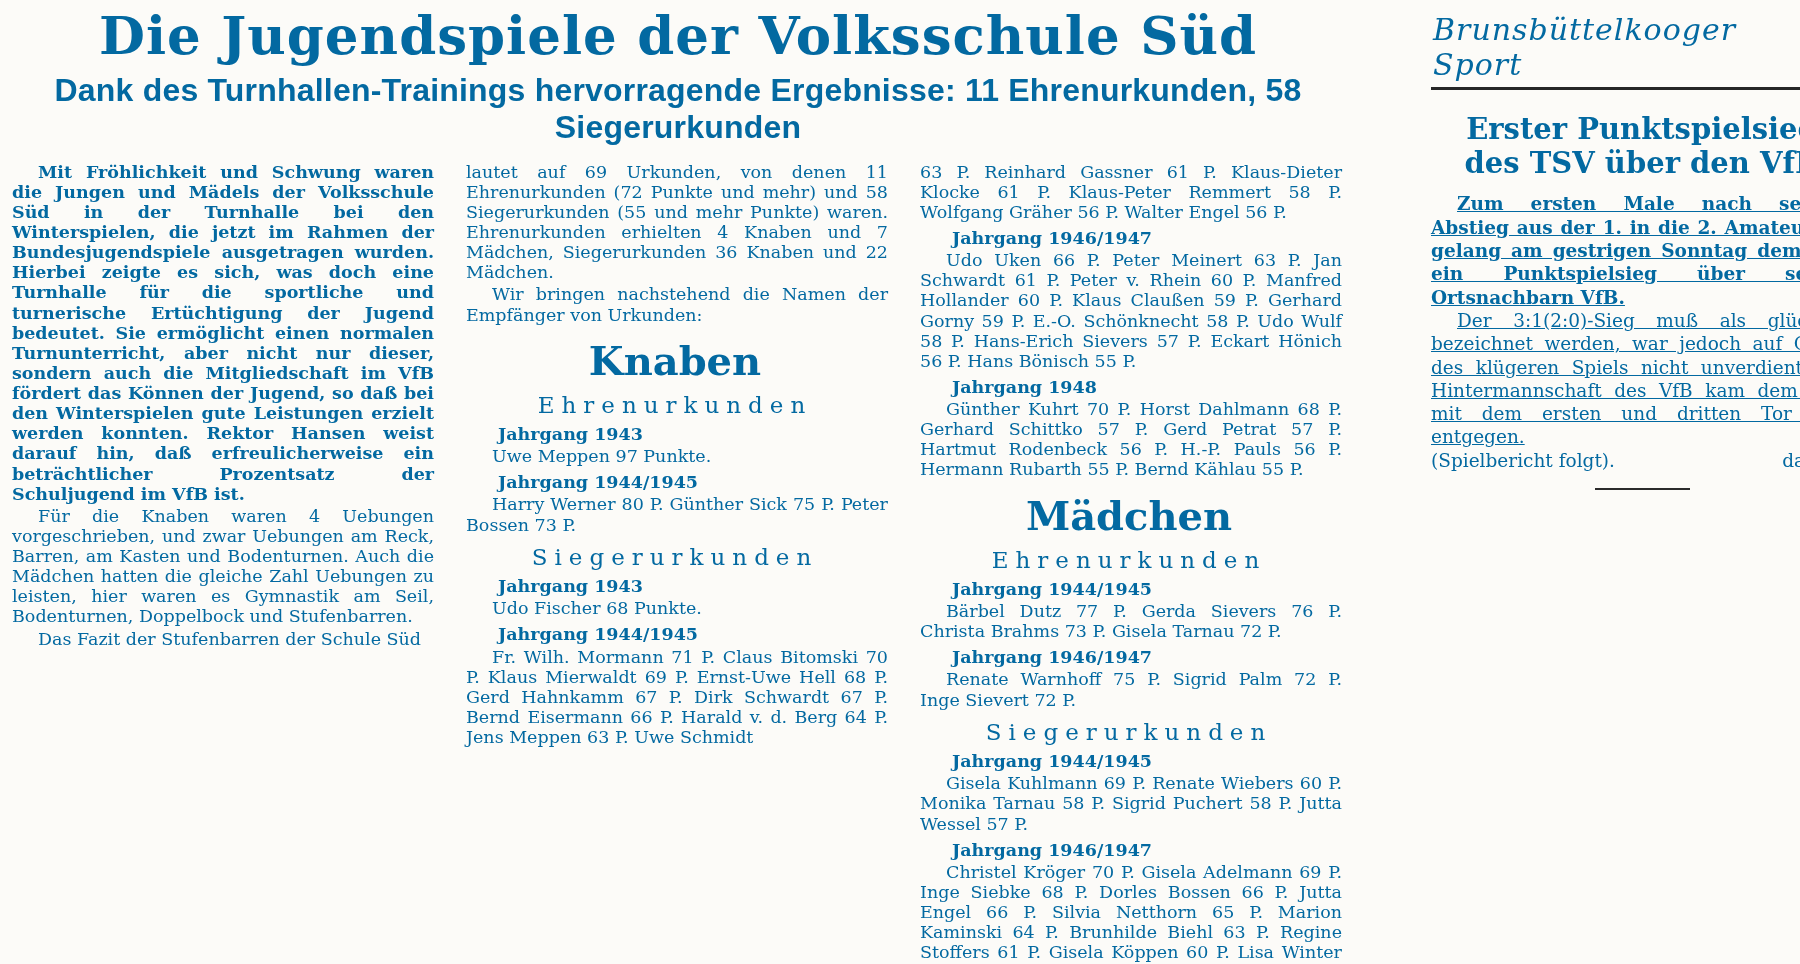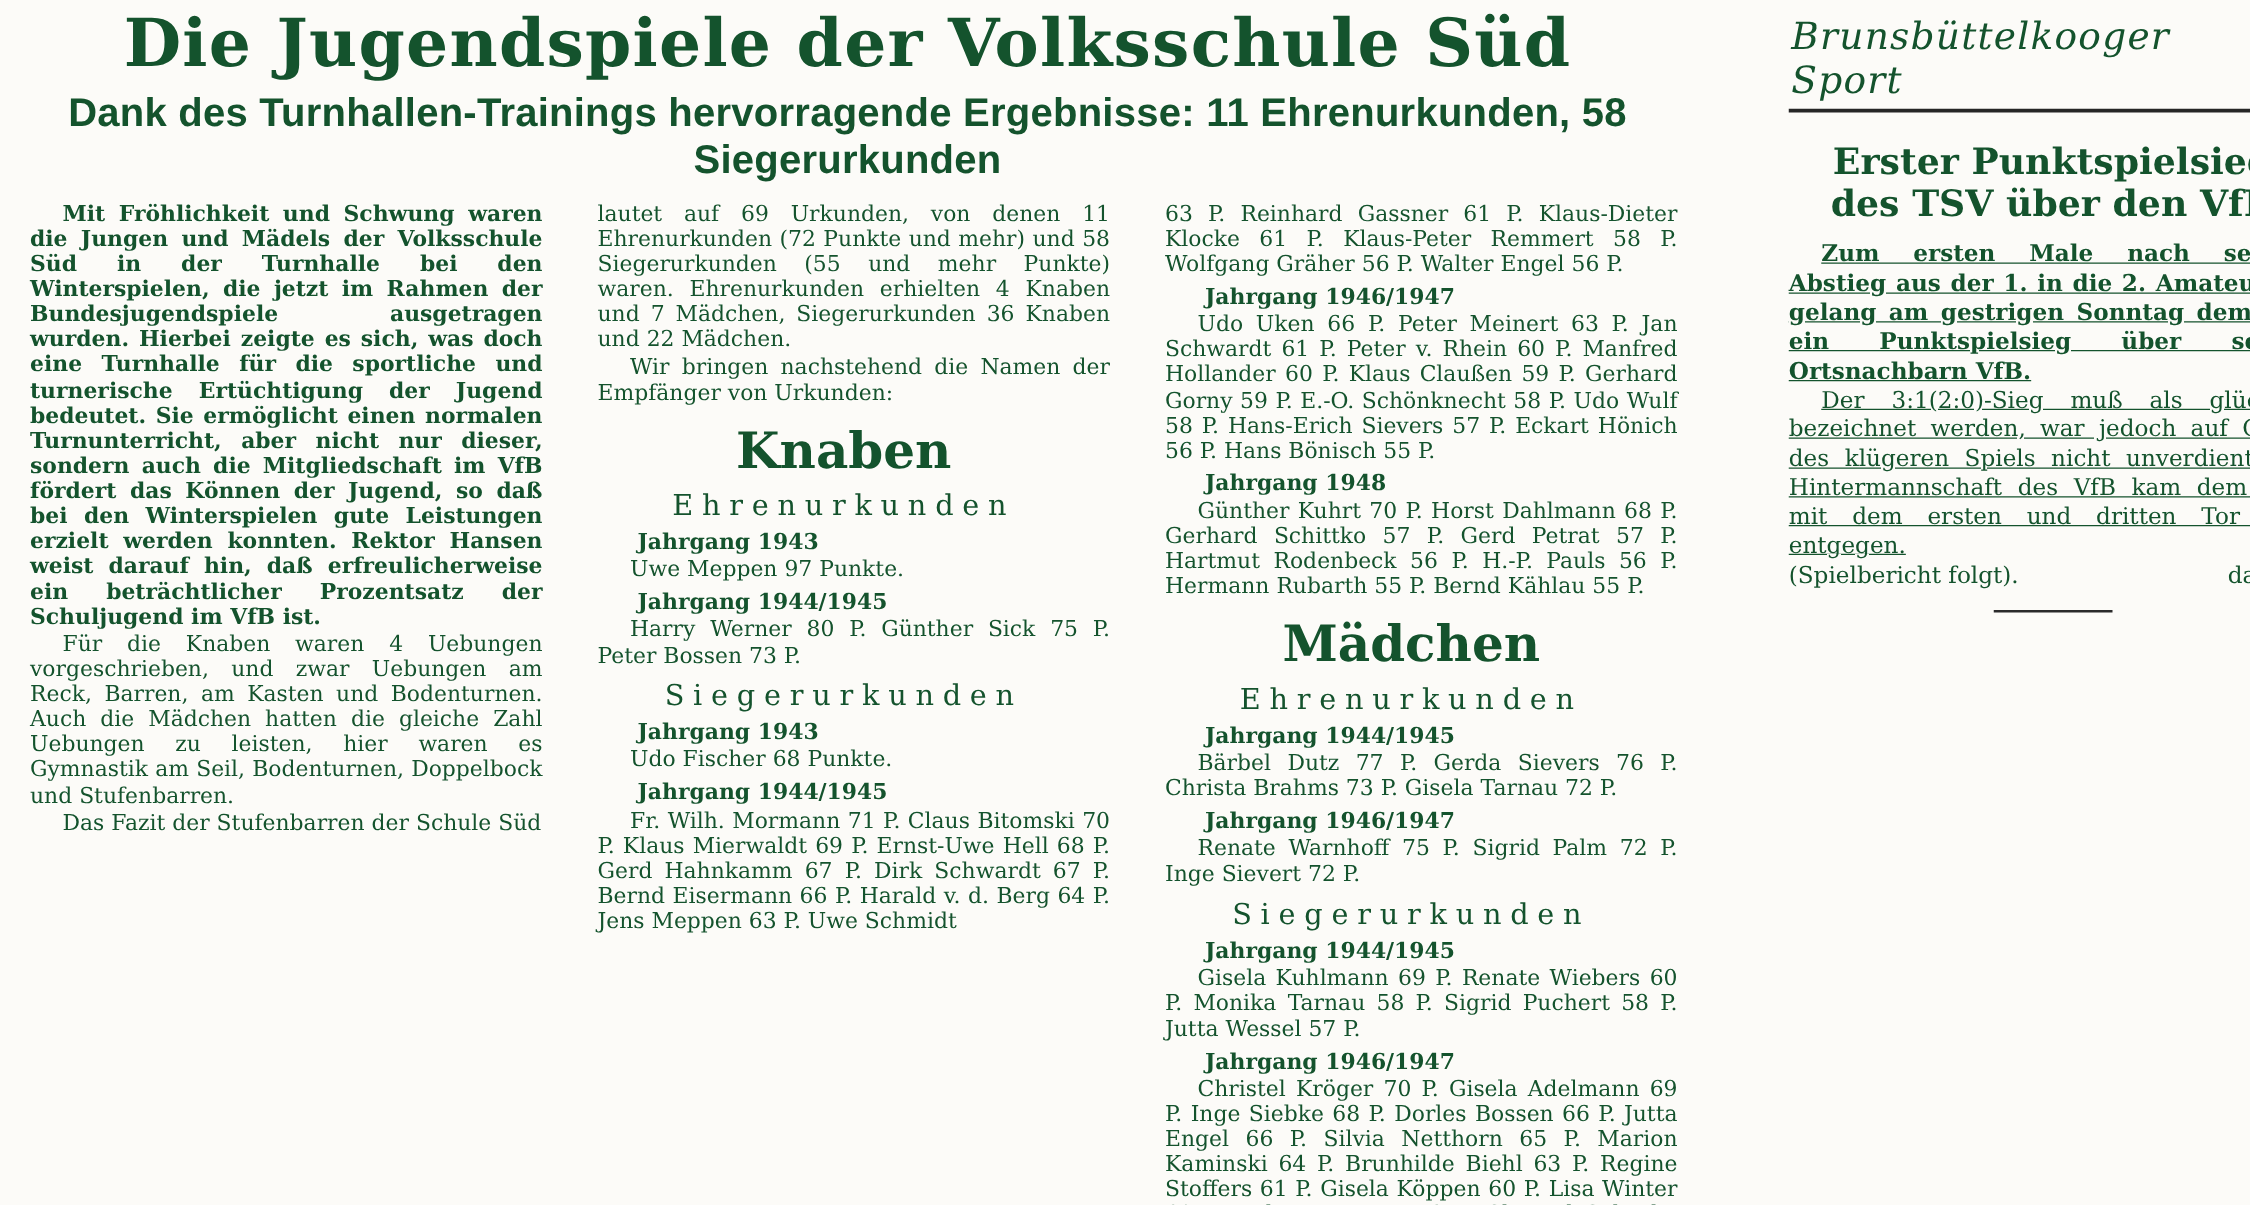--- a/index.html
+++ b/index.html
@@ -1,41 +1,41 @@
 <!DOCTYPE html>
 <html><head>
 <meta charset="utf-8">
 <style>
   html,body { margin:0; padding:0; background:#e8e6e0; }
   .page {
     position:relative;
     width:1800px; height:964px;
     background:#fcfbf8;
-    color:#14532d;
+    color:#0369a1;
     font-family:"DejaVu Serif", serif;
     overflow:hidden;
   }
   
   .main-article { position:absolute; left:8px; top:8px; width:1340px; }
   .headline {
     margin:0 0 8px 0;
     font-size:53px; font-weight:bold; letter-spacing:1px;
     text-align:center; line-height:1.05;
     font-family:"DejaVu Serif", serif;
   }
   .subheadline {
     margin:0 0 16px 0;
     font-size:32px; font-weight:bold;
     text-align:center;
     font-family:"Liberation Sans", sans-serif;
     letter-spacing:0.2px;
   }
   .cols { display:flex; gap:28px; }
   .col { width:426px; font-size:17.5px; line-height:1.15; text-align:justify; }
-  .col p { margin:0 0 2px 16px; }
+  .col p { margin:0 0 2px 4px; }
   p.indent { text-indent:26px; }
   .bold { font-weight:bold; }
   .jahrgang { font-weight:bold; padding-left:32px; margin-top:6px !important; text-align:left; }
   .section-title { text-align:center; font-size:40px; font-weight:bold; margin:14px 0 8px 0; line-height:1.1; }
   .cert-subhead { text-align:center; font-size:23px; letter-spacing:7px; margin:9px 0 5px 0; }
   
   .sport { position:absolute; left:1431px; top:12px; width:422px; }
   .kicker {
     display:inline-block;
     font-size:30px; font-style:italic; font-weight:500;

